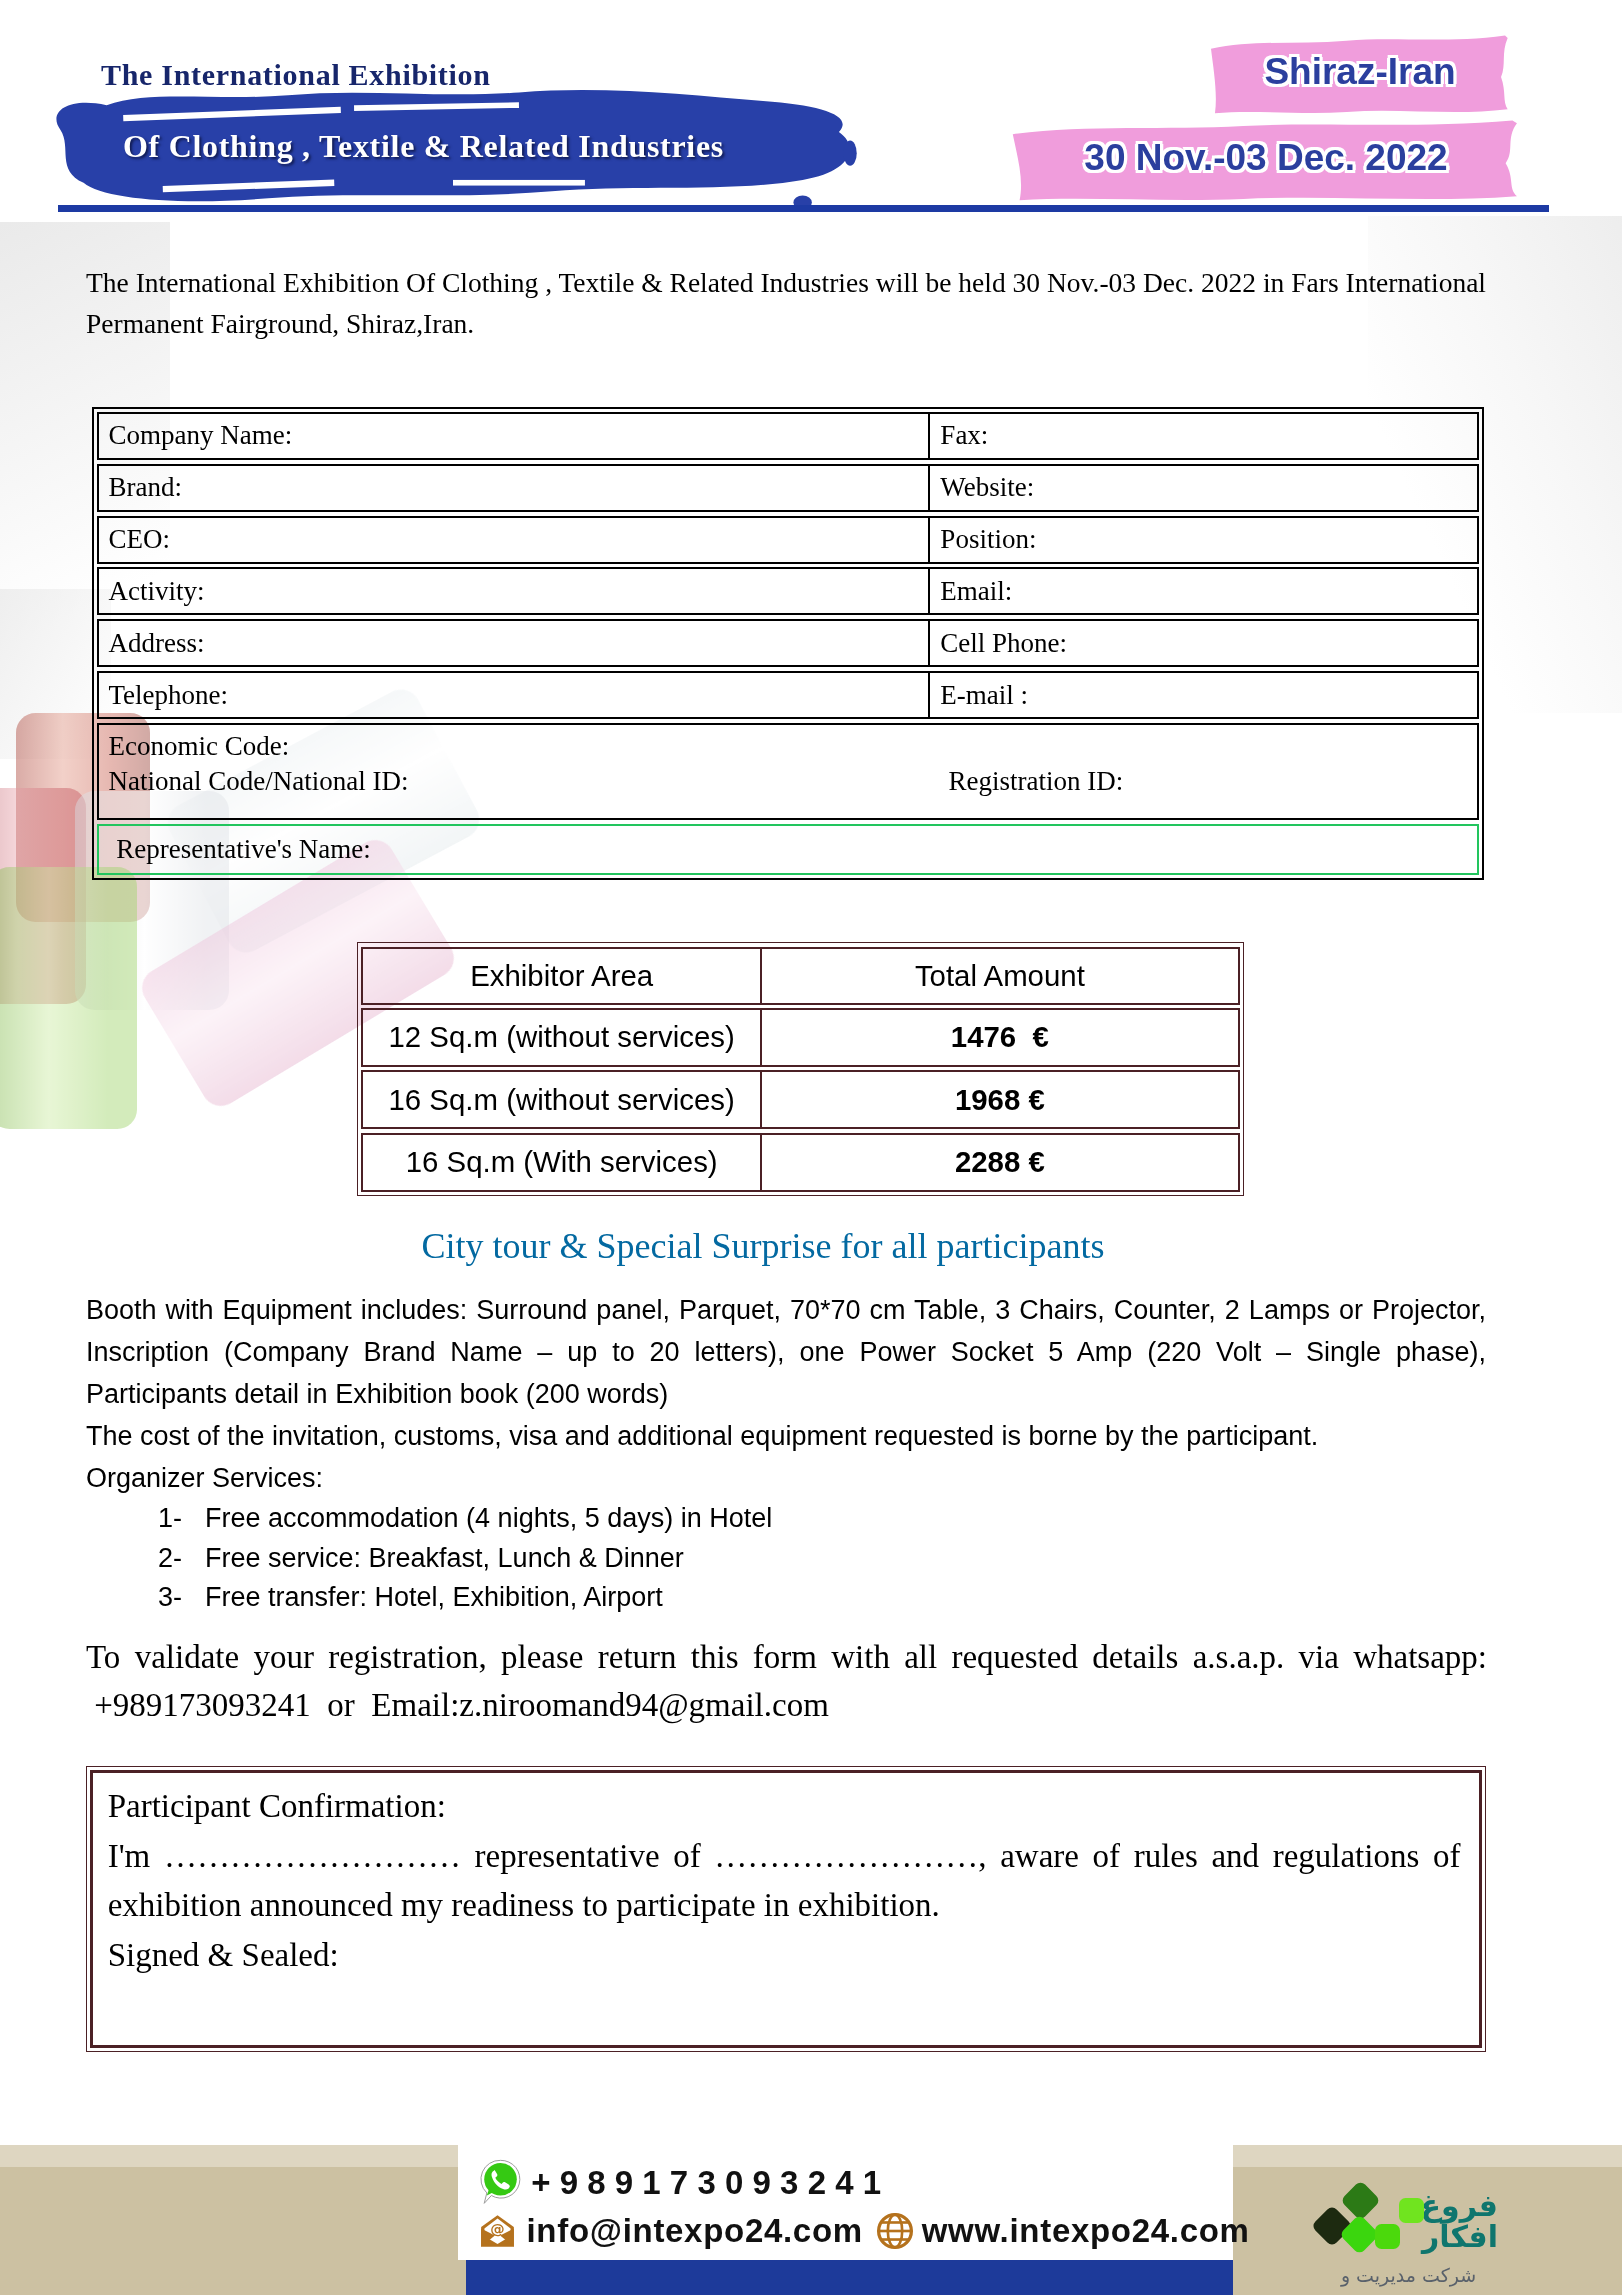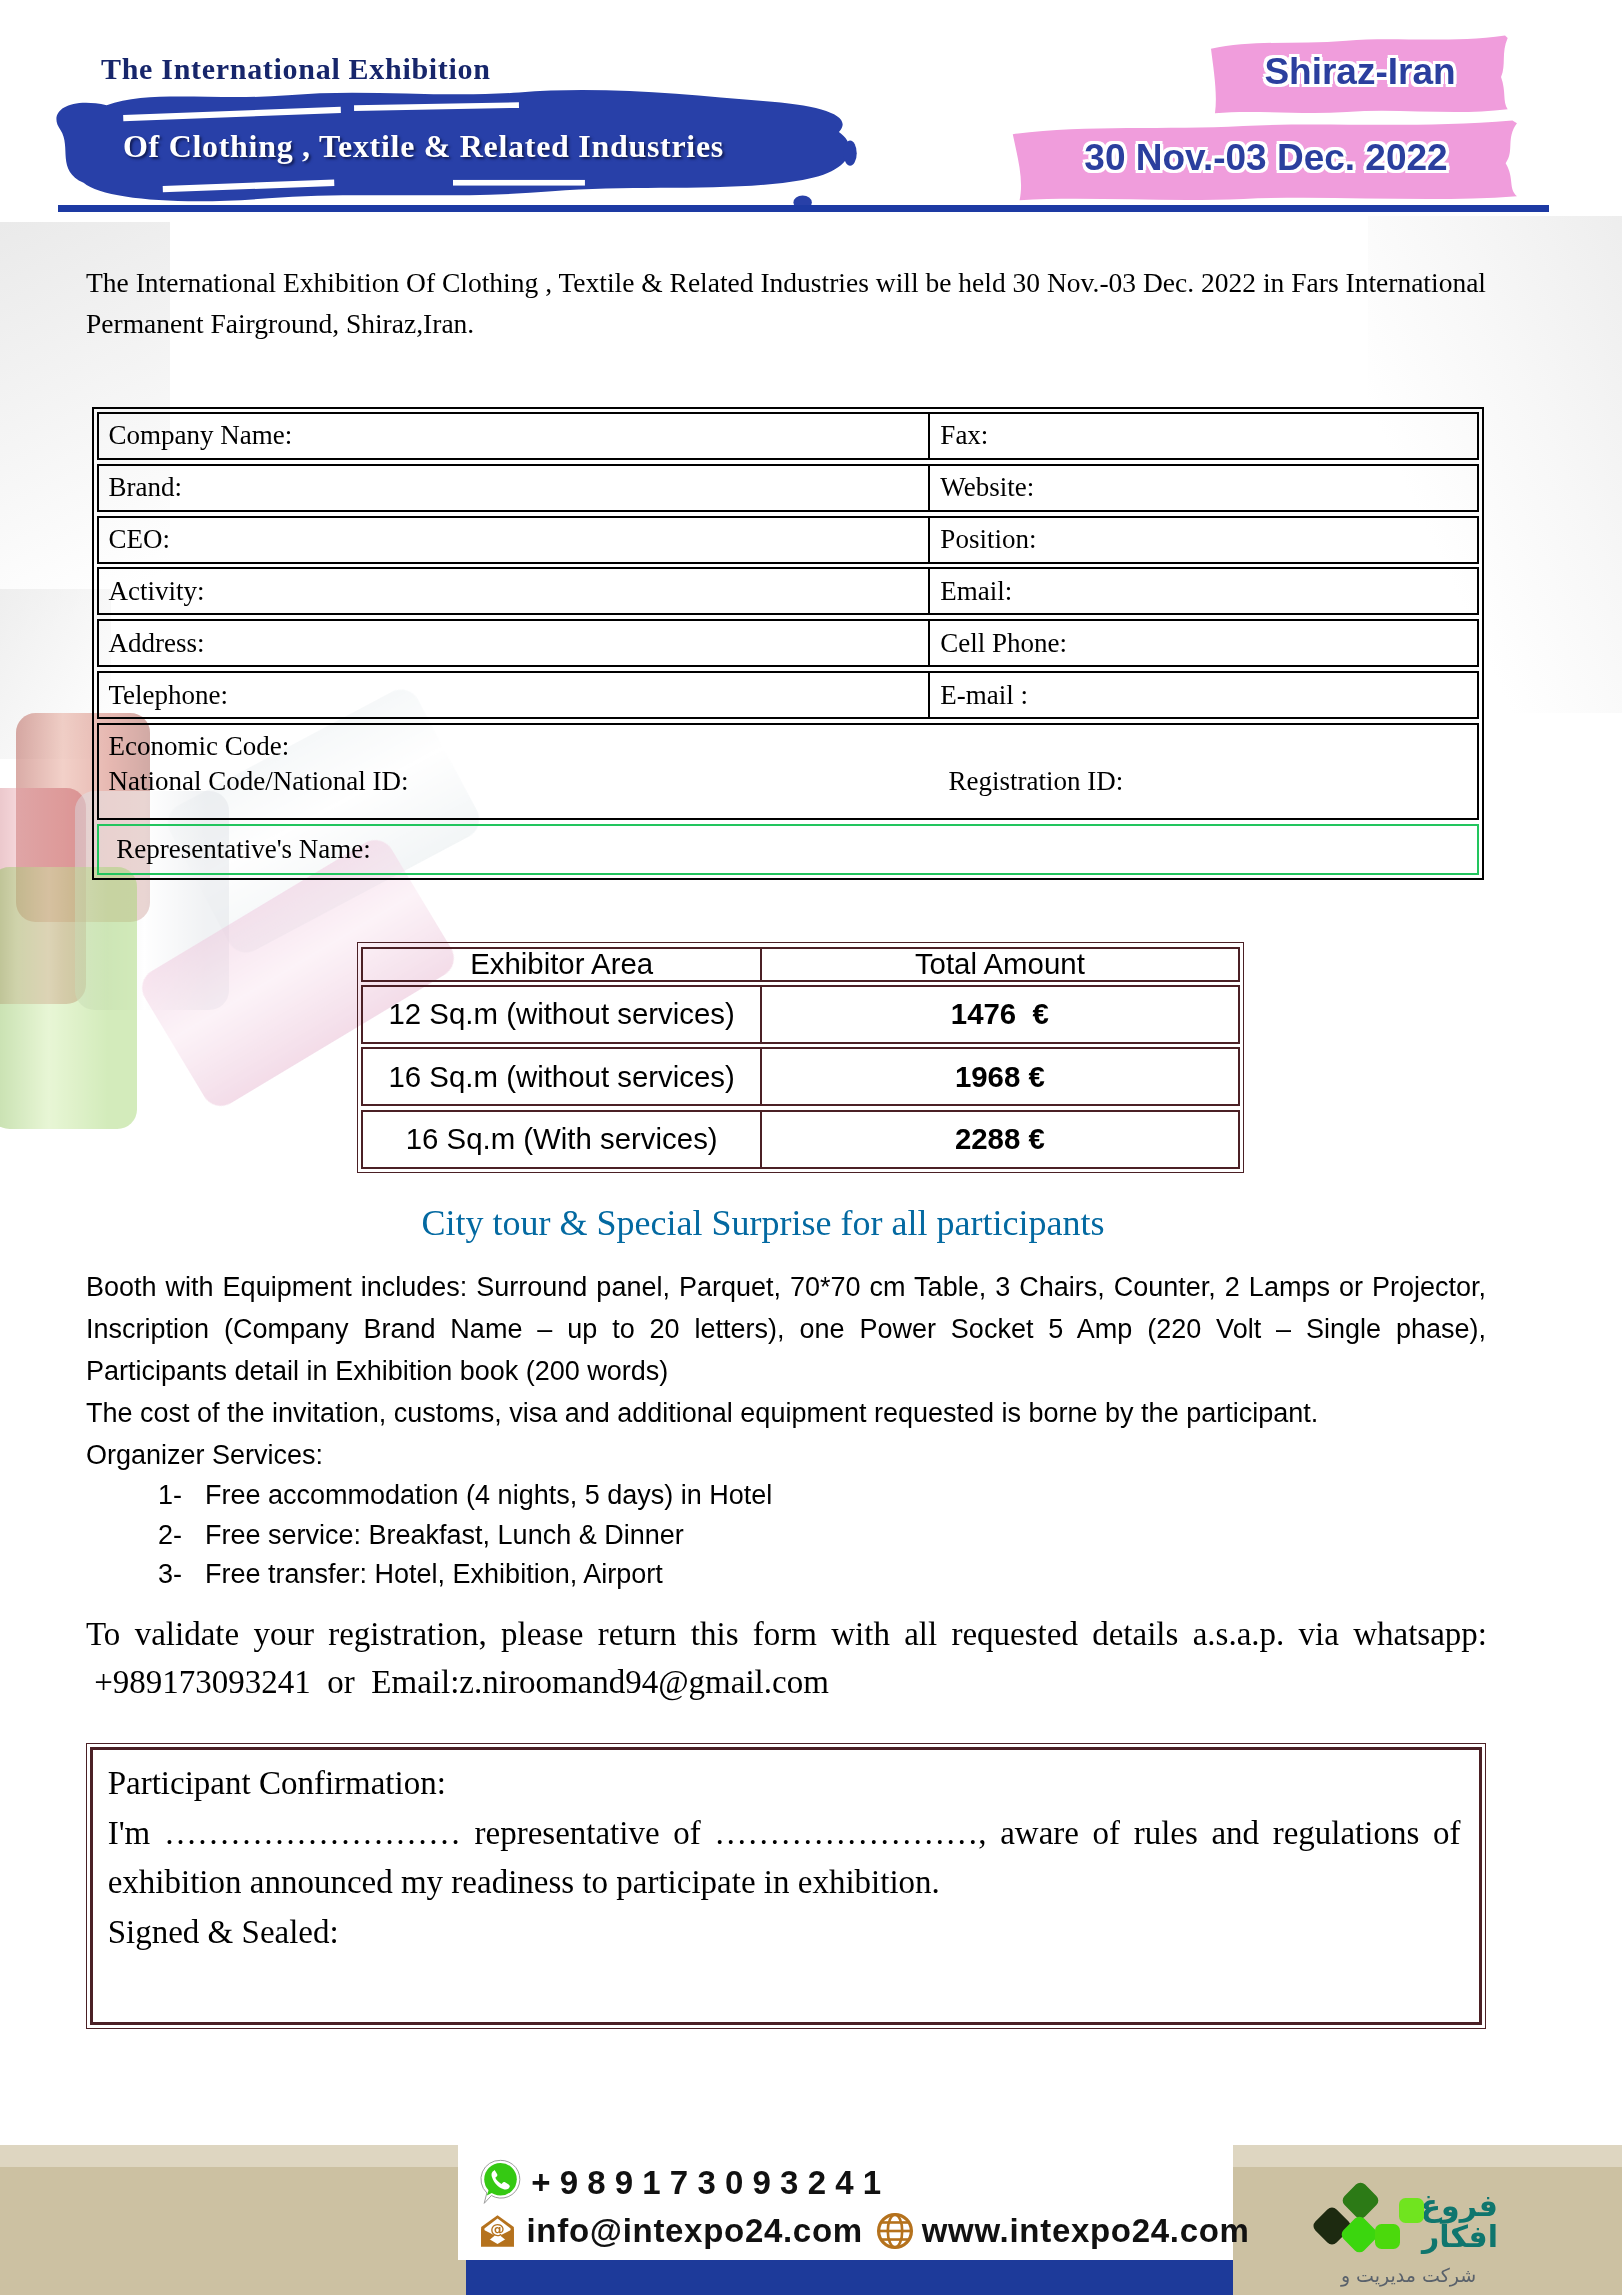--- a/index.html
+++ b/index.html
@@ -27,21 +27,21 @@
        background:linear-gradient(0deg,#dfe7ea,#ffffff 55%,#e8eef0);}
   .sp5{left:3.3px;top:164px;width:147px;height:262px;opacity:.45;
        background:linear-gradient(90deg,#7fb84a,#cdeca4 40%,#9fd56a 80%);}
   .sp6{left:167px;top:193px;width:288px;height:154px;opacity:.42;transform:rotate(-31deg);
        background:linear-gradient(0deg,#e4aecb,#f9e3ef 55%,#eec0d9);}
 
   .z{position:relative;z-index:1;}
 
   
   .hdr{position:relative;height:226px;z-index:2;}
-  .hdr-title{position:absolute;left:101px;top:52px;font-size:30px;font-weight:bold;
+  .hdr-title{position:absolute;left:101px;top:58px;font-size:30px;font-weight:bold;
              color:#17266b;letter-spacing:0.7px;}
   .brush{position:absolute;left:44px;top:77px;width:818px;height:141px;}
   .hdr-sub{position:absolute;left:123px;top:128px;font-size:32px;font-weight:bold;color:#ffffff;
            letter-spacing:0.7px;text-shadow:2px 2px 2.6px #111b52;}
   .hdr-rule{position:absolute;left:58px;top:205px;width:1491px;height:6.5px;background:#1d3aa3;}
   .ribbon{position:absolute;display:flex;align-items:center;justify-content:center;}
   .ribbon svg{position:absolute;inset:0;width:100%;height:100%;}
   .ribbon-text{position:relative;font-family:"Liberation Sans",sans-serif;font-weight:bold;
      font-size:37px;color:#2b3f9e;
      text-shadow:-3.3px 0 0 #fff,3.3px 0 0 #fff,0 -3.3px 0 #fff,0 3.3px 0 #fff,
@@ -63,21 +63,21 @@
   .fe-line2{display:flex;}
   .fe-line2 .nat{width:840px;}
   .frep{border:2px solid #22c55e;display:flex;align-items:center;height:51px;
         padding-left:17px;font-size:27px;}
 
   
   .ptable{margin:62px 0 0 357px;width:887px;border:1.3px solid #4b2025;padding:3.3px;
           font-family:"Liberation Sans",sans-serif;}
   .prow{display:flex;border:2px solid #4b2025;margin-bottom:3.3px;}
   .prow:last-child{margin-bottom:0;}
-  .phead{height:35px;}
+  .phead{height:58px;justify-content:flex-end;}
   .pdata{height:59px;}
   .pcell{display:flex;align-items:center;justify-content:center;font-size:29.4px;}
   .pcell.c1{width:45.6%;border-right:2px solid #4b2025;}
   .pcell.c2{width:54.4%;white-space:pre;}
   .pdata .c2{font-weight:bold;}
 
   
   .city{margin:29.4px 183px 0 86px;text-align:center;font-size:36px;color:#0369a1;}
 
   

